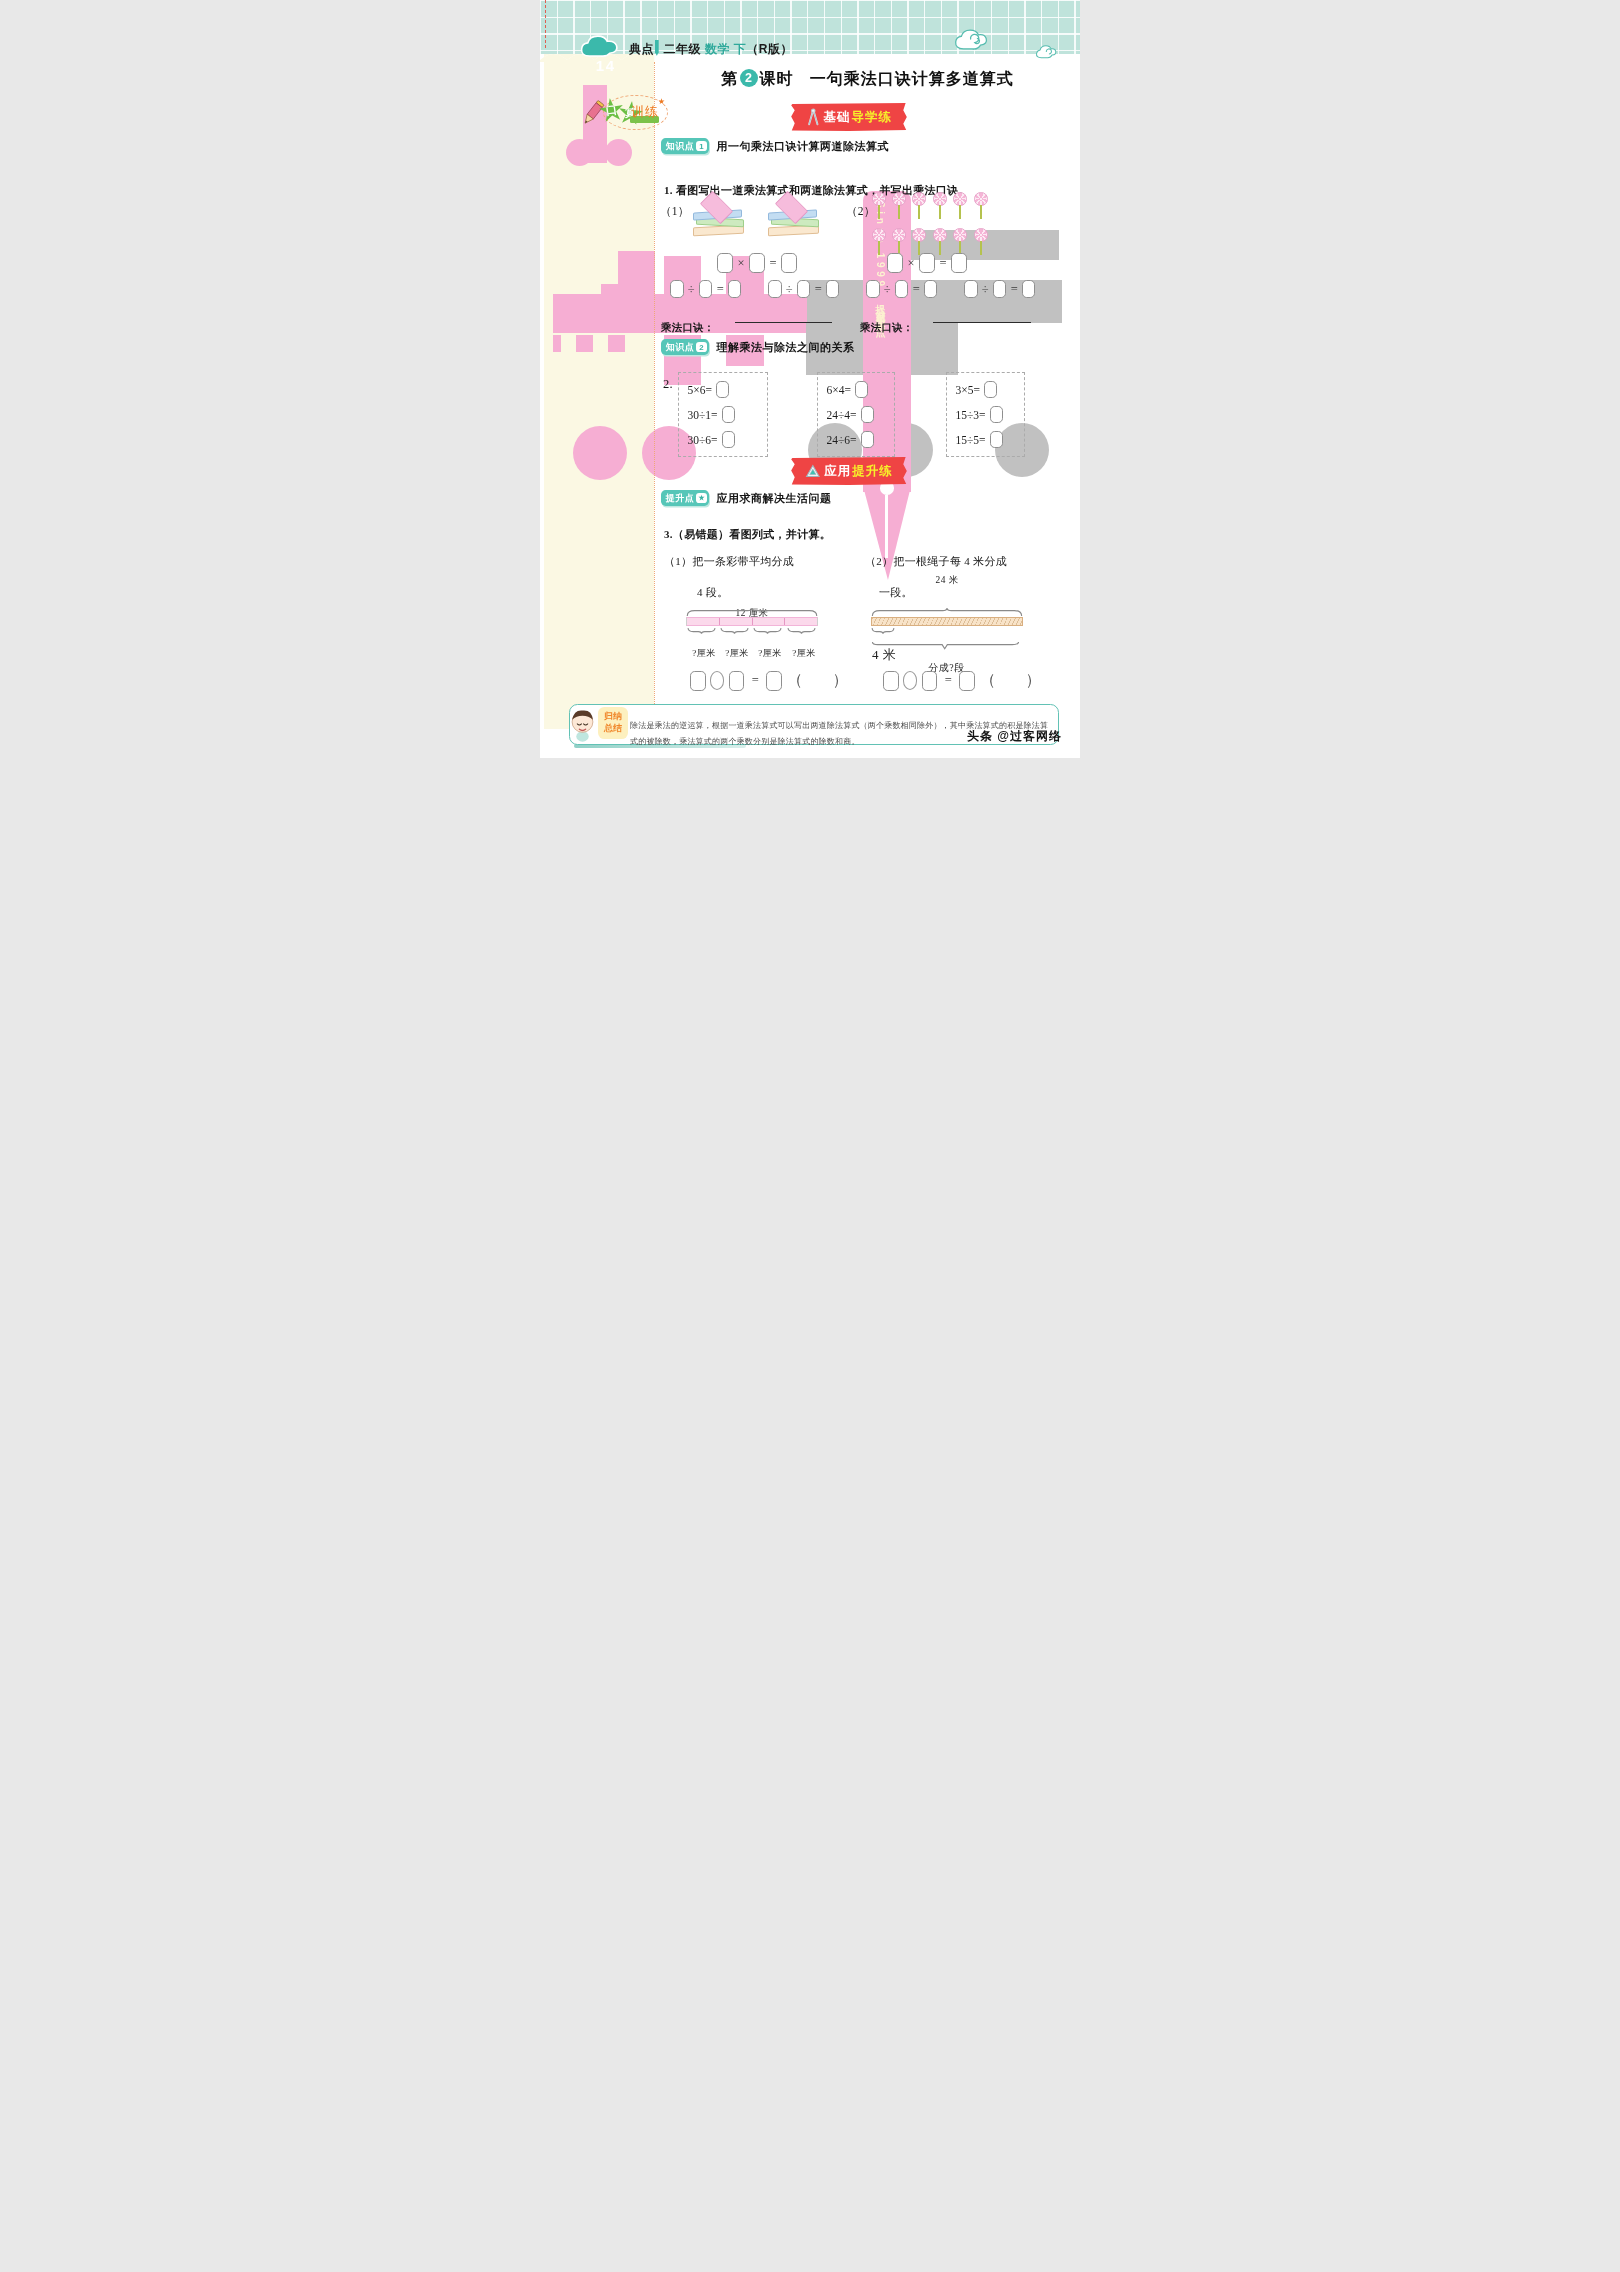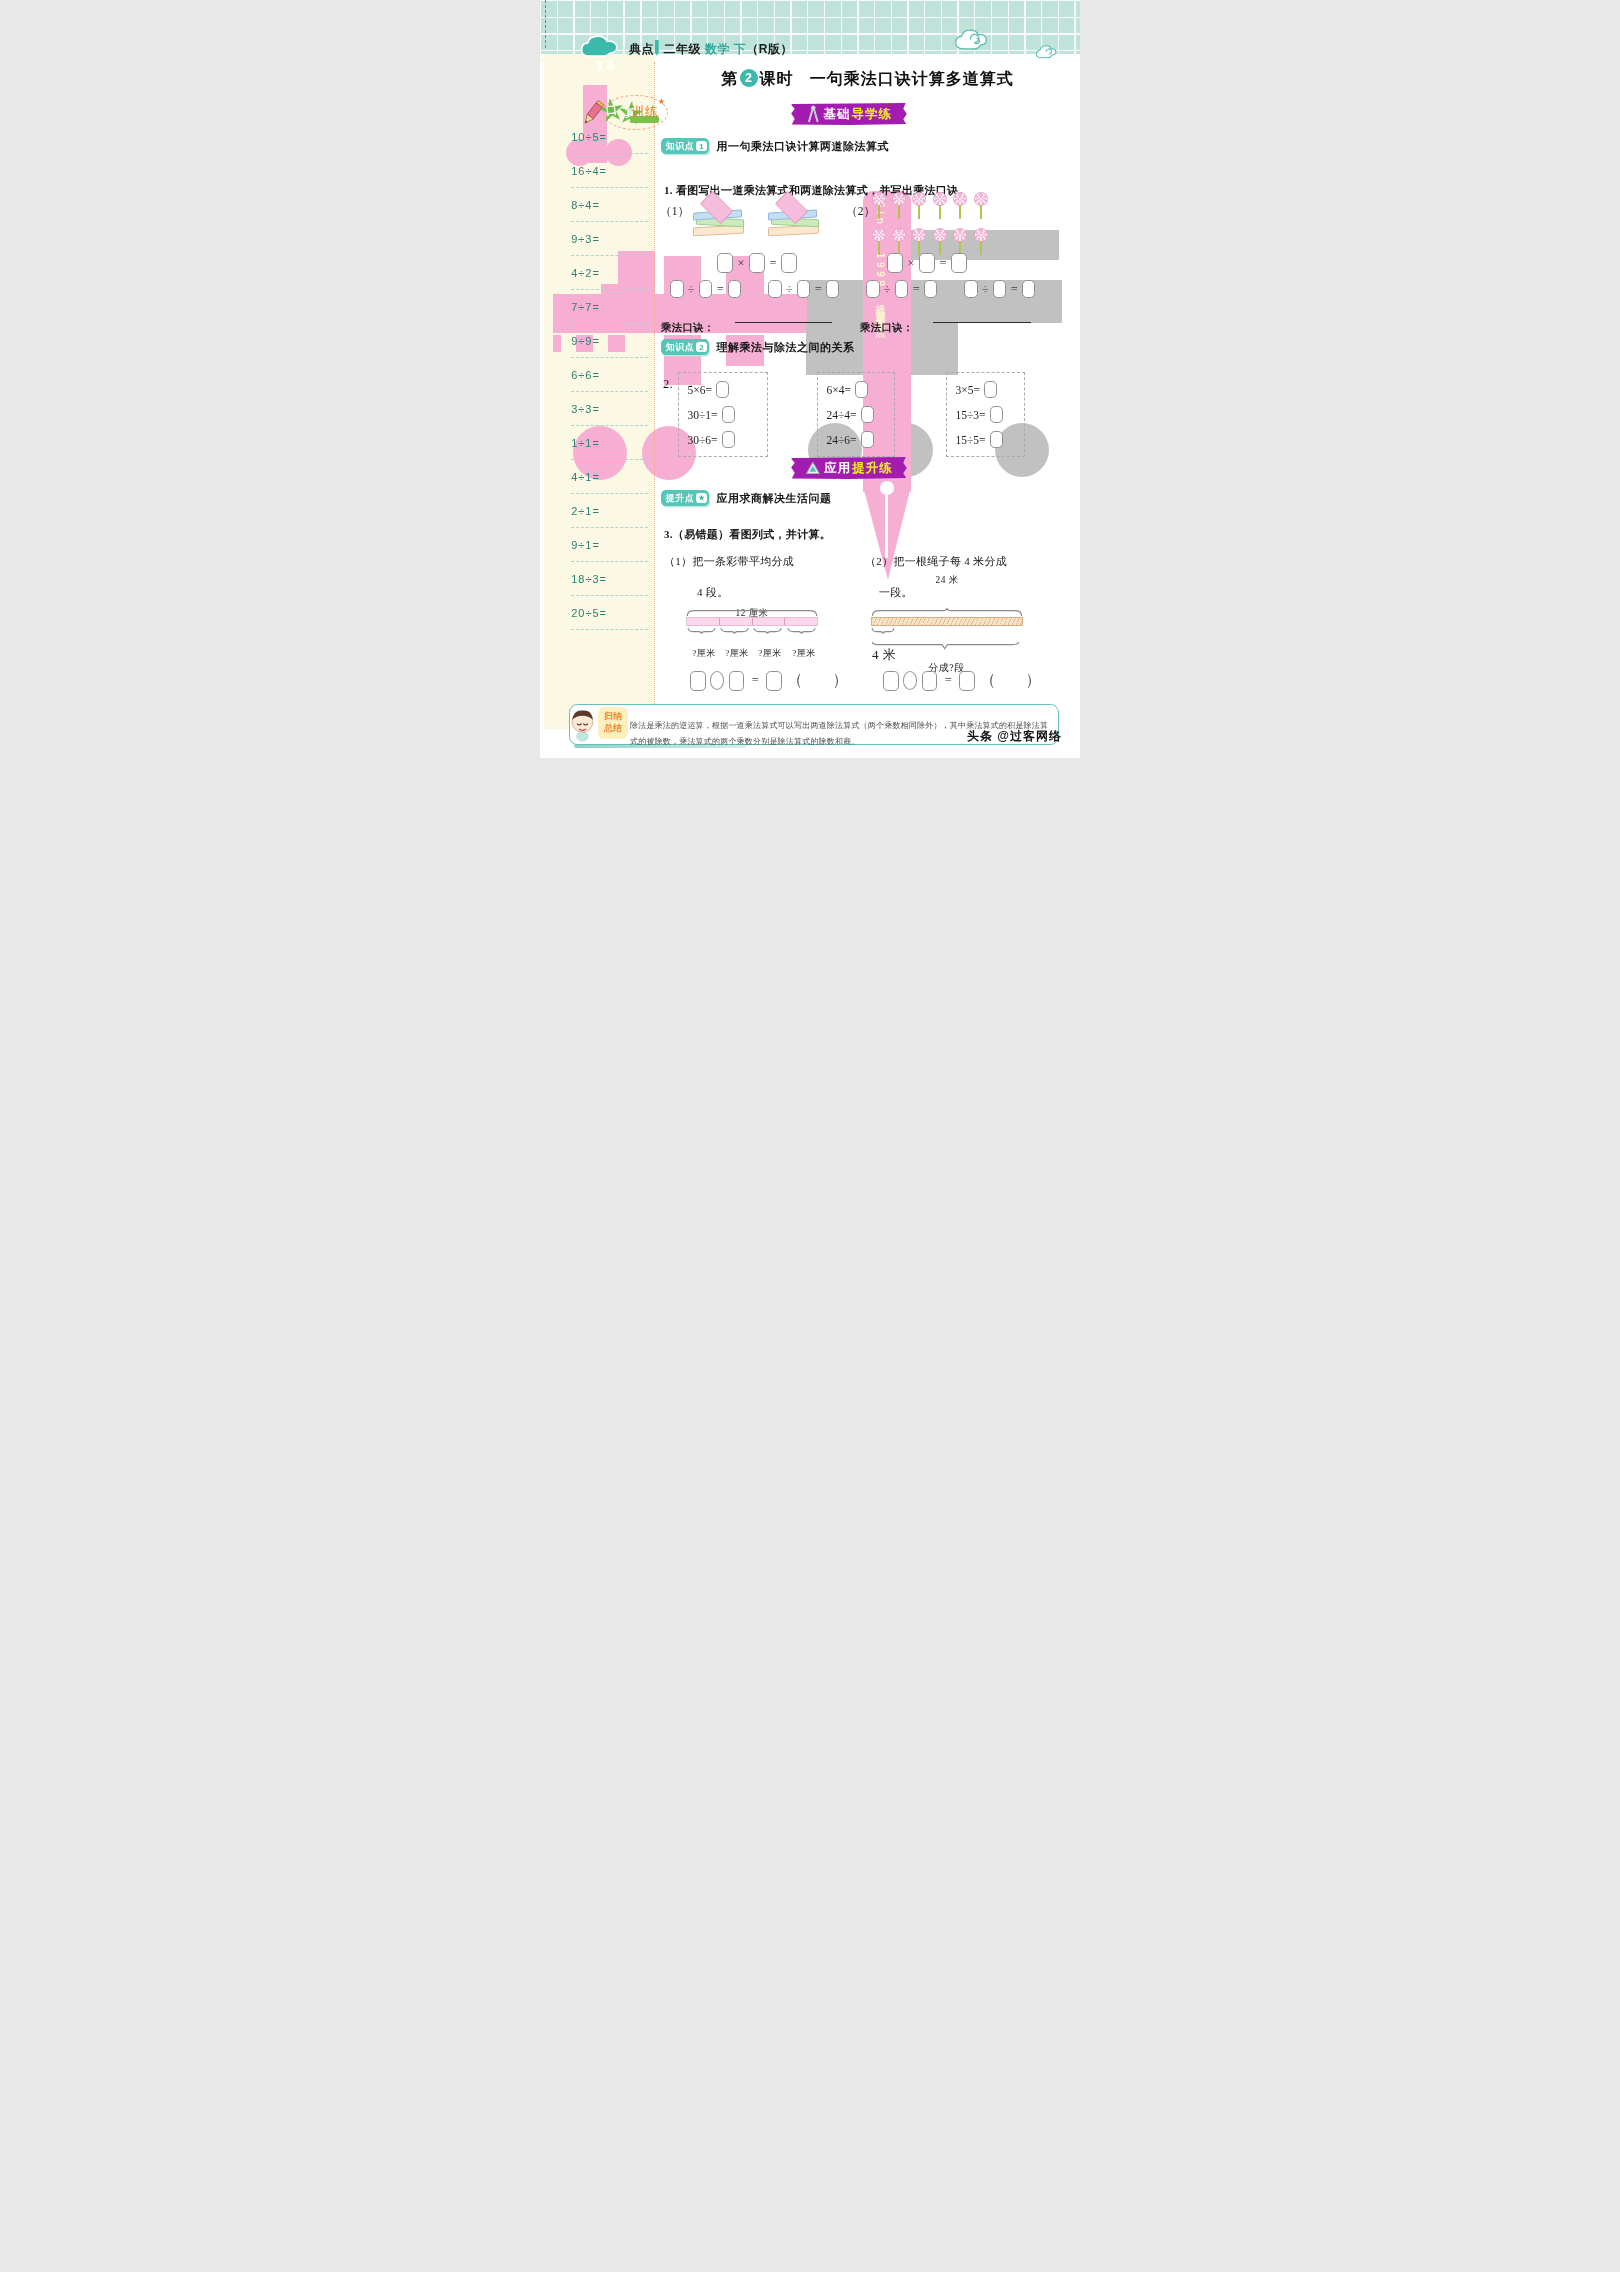--- a/index.html
+++ b/index.html
@@ -26,21 +26,21 @@
            justify-content:center;color:#fff;font-weight:900;font-size:11.5px;
            clip-path:polygon(50% 0%,61% 35%,98% 35%,68% 57%,79% 91%,50% 70%,21% 91%,32% 57%,2% 35%,39% 35%);}
   
   .kp-row{position:absolute;display:flex;align-items:center;gap:7.3px;z-index:2;}
   .kp-badge{display:inline-flex;align-items:center;gap:2.1px;background:#56c6b8;border-radius:4.7px;
             padding:1.6px 2.6px 1.6px 4.7px;box-shadow:1px 1.6px 0 #bfe8e1;}
   .kp-badge .t{color:#fff;font-weight:900;font-size:9px;letter-spacing:0.5px;}
   .kp-badge .n{background:#fff;color:#3cb2a3;font-weight:900;font-size:7.8px;width:10.4px;height:10.4px;
                border-radius:3.1px;display:flex;align-items:center;justify-content:center;}
   .kp-title{font-size:11px;font-weight:700;color:#141414;letter-spacing:0.5px;}
-  .banner{position:absolute;width:118px;height:22px;background:#a21caf;display:flex;align-items:center;
+  .banner{position:absolute;width:118px;height:28px;background:#ef4444;display:flex;align-items:center;
           justify-content:center;gap:1px;z-index:2;
           clip-path:polygon(2% 4%,98% 0%,96% 26%,99% 50%,96% 74%,98.5% 96%,50% 100%,1.5% 98%,4% 72%,1% 48%,4% 26%,1% 8%);}
   .banner .w{color:#fff;font-size:12.5px;font-weight:900;letter-spacing:1px;}
   .banner .y{color:#f7ef2a;font-size:12.5px;font-weight:900;letter-spacing:1px;}
   .banner svg{margin-right:2.1px;}
   
   .serif{font-family:"Liberation Serif","DejaVu Serif",serif;margin-top:12px;}
   .qtext{position:absolute;font-size:11px;color:#171717;letter-spacing:0.3px;z-index:2;}
   .bx{width:15.7px;height:20px;background:#fff;border:1px solid #8f8f8f;border-radius:4.7px;box-sizing:border-box;}
   .bx.small{width:13.6px;height:18px;}
@@ -164,37 +164,20 @@
         <span>口</span>
       </div>
     <div class="ks-star" style="left:36px;top:6.3px;transform:rotate(7deg)">
         <span>算</span>
       </div>
     <div class="abs" style="left:48px;top:21px;width:29px;height:6.8px;background:#7cc24a;border-radius:1.6px"></div>
     <div class="abs" style="left:49px;top:8.4px;font-size:13px;font-weight:400;color:#ee7a23;letter-spacing:1px">训练</div>
     <div class="abs" style="left:76px;top:2.1px;color:#ee7a23;font-size:7.8px">★</div>
   </div>
 
-  <div class="oral-list">
-    <div class="oral-row">10÷5=</div>
-    <div class="oral-row">16÷4=</div>
-    <div class="oral-row">8÷4=</div>
-    <div class="oral-row">9÷3=</div>
-    <div class="oral-row">4÷2=</div>
-    <div class="oral-row">7÷7=</div>
-    <div class="oral-row">9÷9=</div>
-    <div class="oral-row">6÷6=</div>
-    <div class="oral-row">3÷3=</div>
-    <div class="oral-row">1÷1=</div>
-    <div class="oral-row">4÷1=</div>
-    <div class="oral-row">2÷1=</div>
-    <div class="oral-row">9÷1=</div>
-    <div class="oral-row">18÷3=</div>
-    <div class="oral-row">20÷5=</div>
-  </div>
 
   <div class="wm pink" style="left:43px;top:85px;width:23.5px;height:78px"></div>
   <div class="wm pink round" style="left:26px;top:139px;width:27px;height:27px"></div>
   <div class="wm pink round" style="left:65px;top:139px;width:27px;height:27px"></div>
   <div class="wm pink" style="left:78px;top:251px;width:37px;height:44px"></div>
   <div class="wm pink" style="left:61px;top:284px;width:19px;height:10.4px"></div>
   <div class="wm pink" style="left:124px;top:256px;width:37px;height:40px"></div>
   <div class="wm pink" style="left:186px;top:256px;width:38px;height:40px"></div>
   <div class="wm pink" style="left:13px;top:294px;width:293px;height:39px"></div>
   <div class="wm pink" style="left:13px;top:335px;width:8.4px;height:16.7px"></div>

